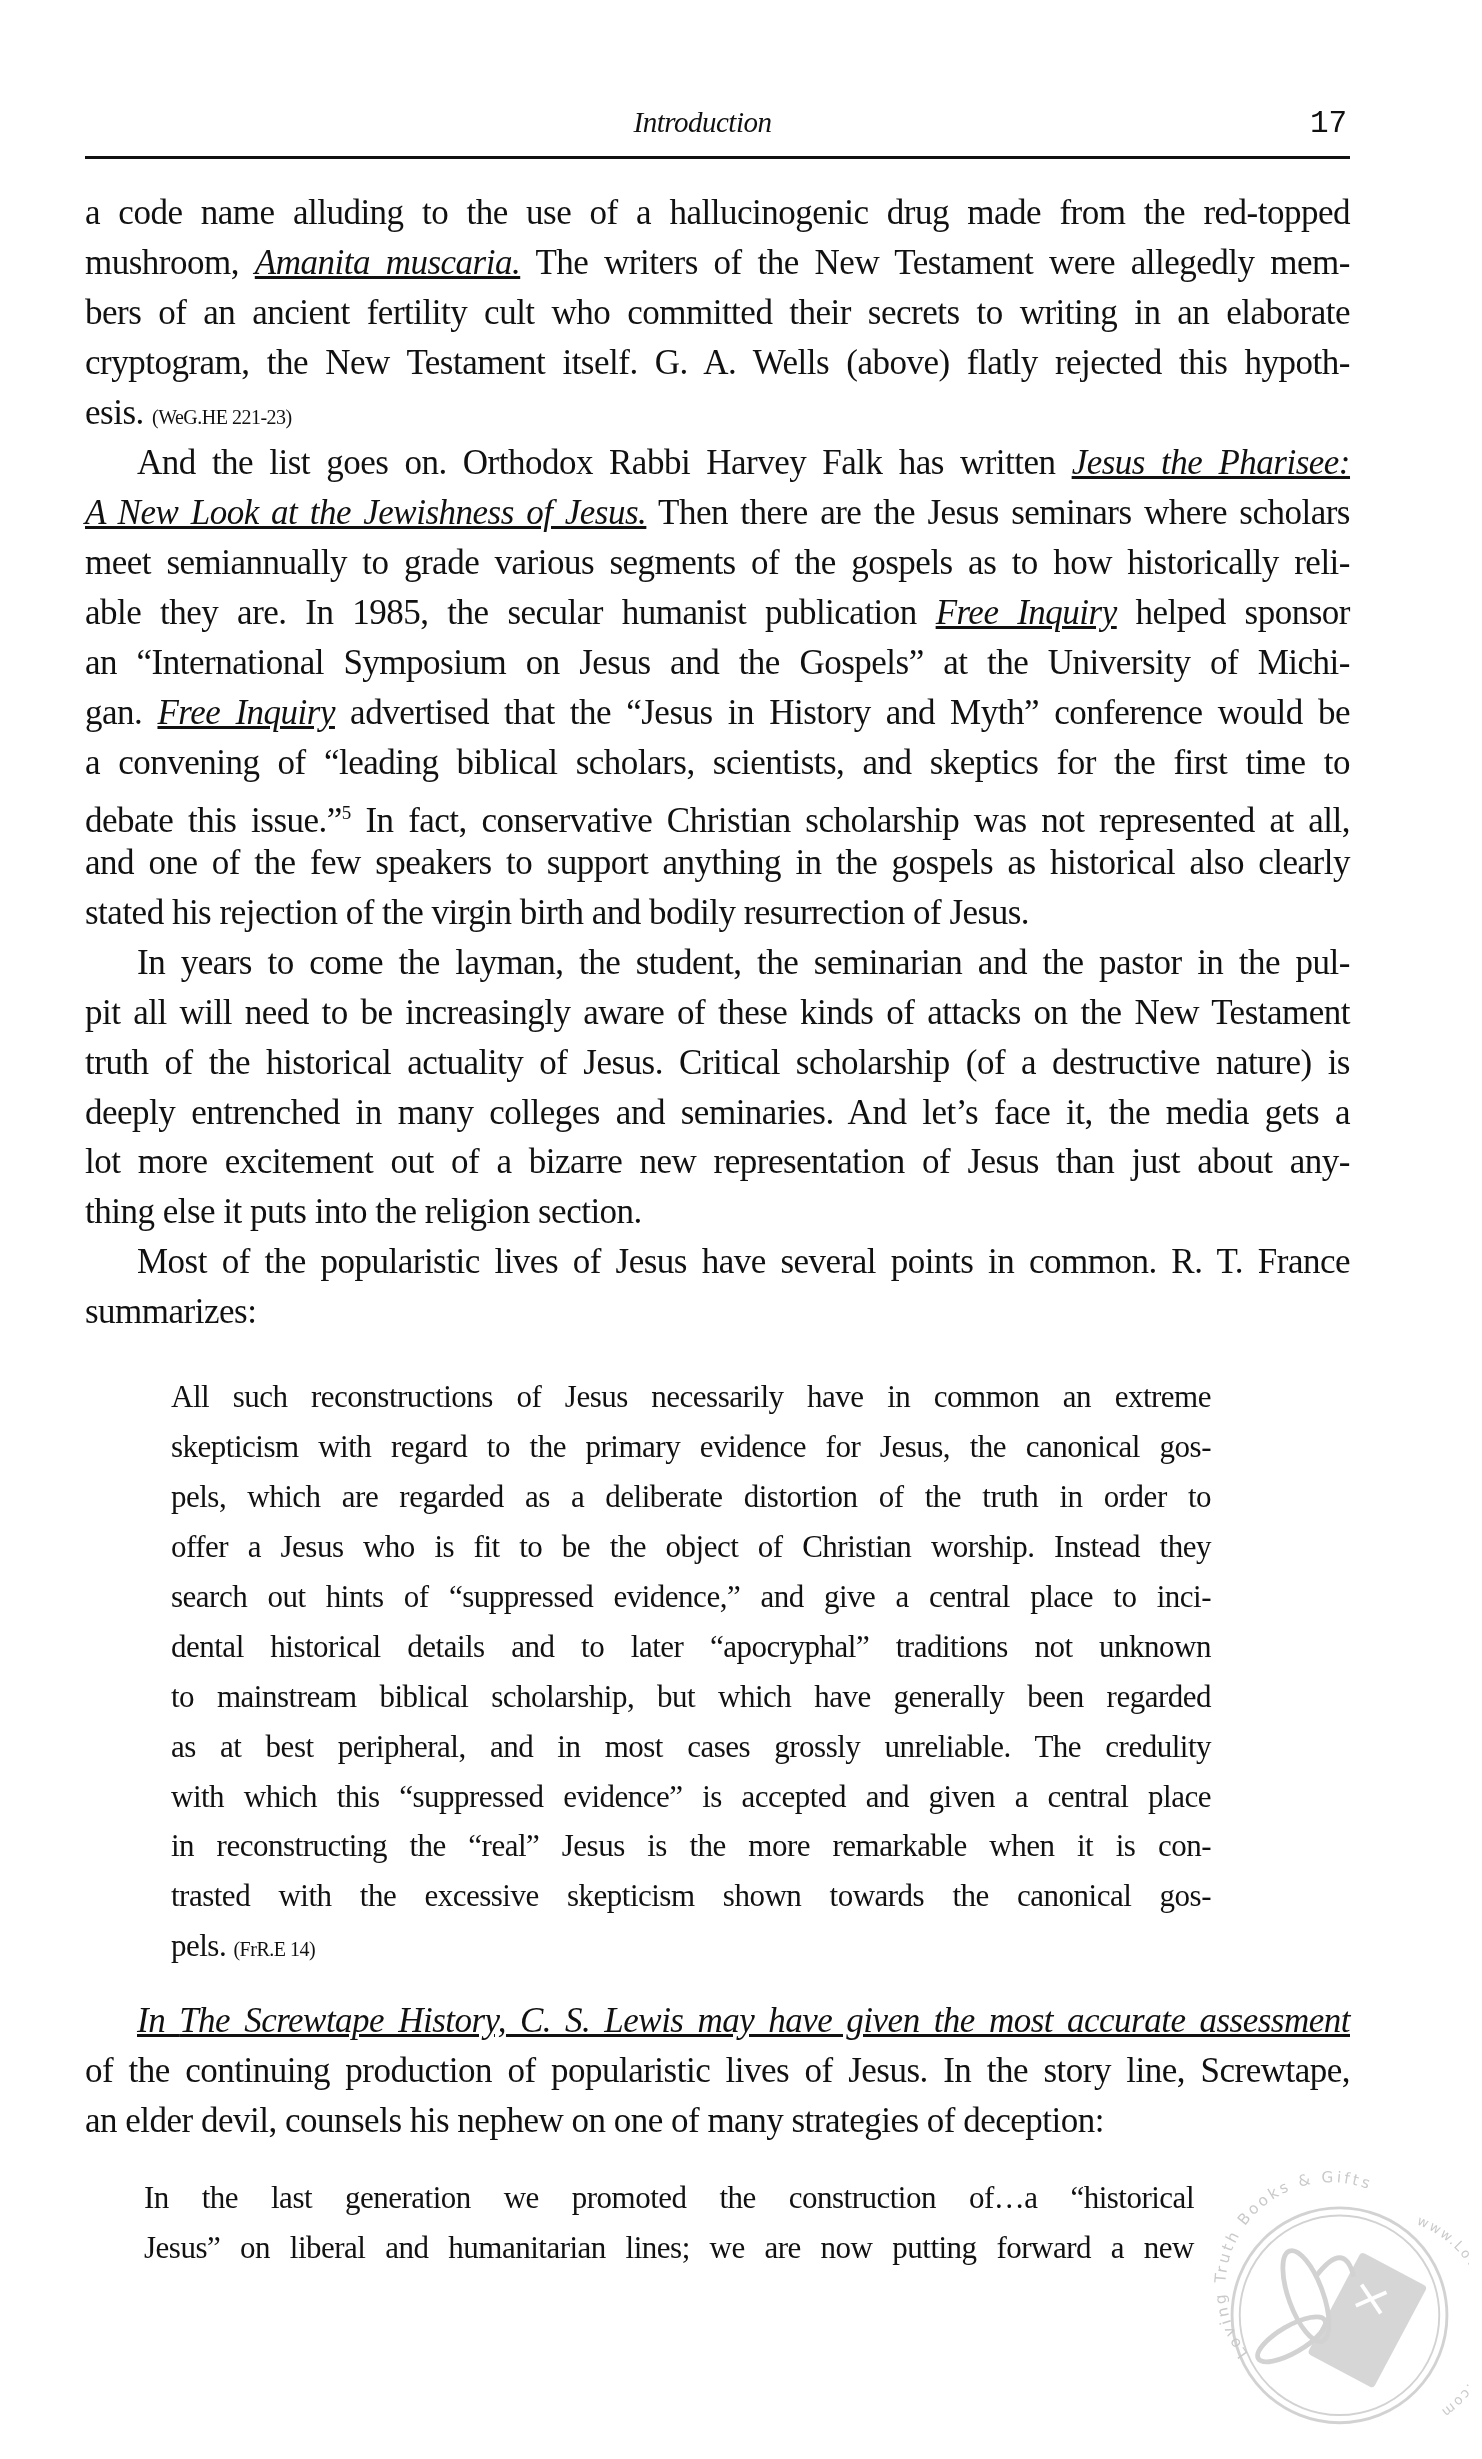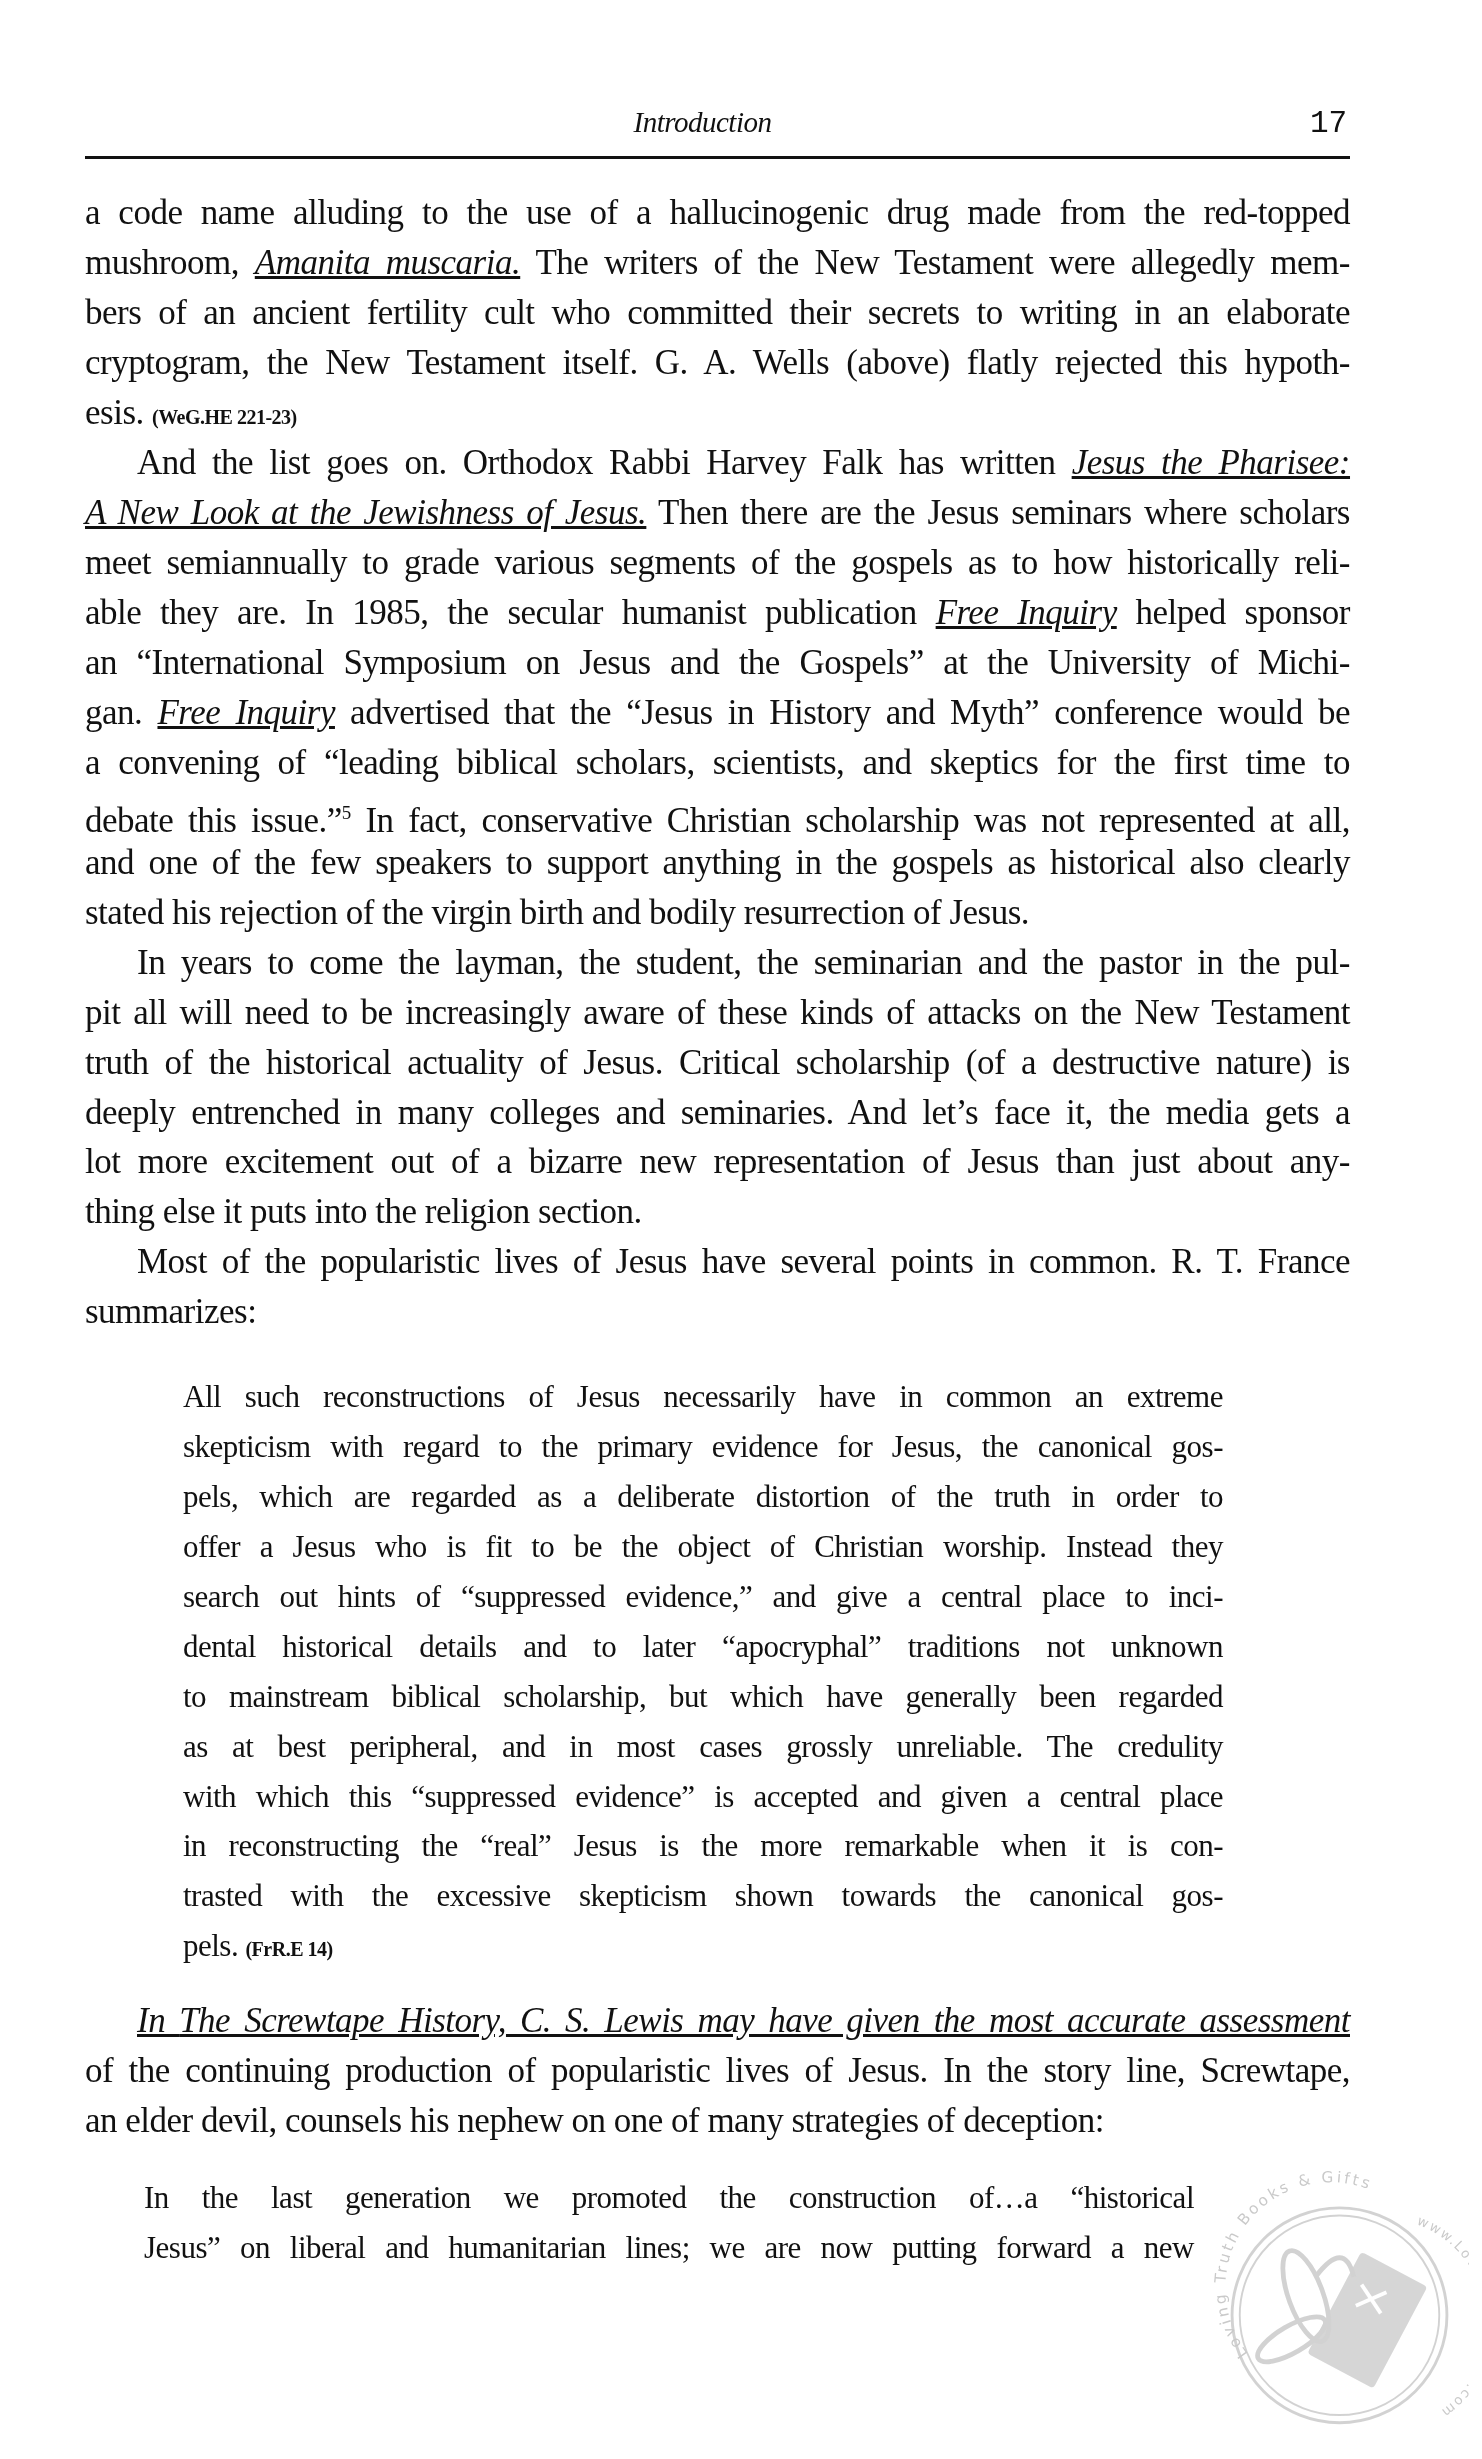--- a/index.html
+++ b/index.html
@@ -6,23 +6,23 @@
   body { width:1482px; height:2459px; position:relative; overflow:hidden;
          font-family:"Liberation Serif", "DejaVu Serif", serif; color:#111; }
   .header-title { position:absolute; left:0; width:1405px; top:106px; text-align:center;
          font-style:italic; font-size:29px; letter-spacing:-0.5px; }
   .page-num { position:absolute; top:106px; left:1310px; font-size:31px;font-family:Liberation Mono, monospace; }
   .rule { position:absolute; left:85px; top:156px; width:1265px; height:2.9px; background:#111; }
   .line { position:absolute; left:85px; width:1265px; white-space:nowrap; font-size:35px;
           line-height:50px; height:50px; letter-spacing:-0.5px; }
   .line.just { text-align:justify; text-align-last:justify; }
   .indent { padding-left:52px; box-sizing:border-box; }
-  .q { left:183px; width:1040px; font-size:31px; letter-spacing:-0.5px; }
+  .q { left:171px; width:1040px; font-size:31px; letter-spacing:-0.5px; }
   .q2 { left:144px; width:1050px; font-size:31px; letter-spacing:-0.5px; }
-  .cite { font-size:20px; letter-spacing:-0.5px;font-weight:bold; }
+  .cite { font-size:20px; letter-spacing:-0.5px; }
   .ital { font-style:italic;text-decoration:underline; }
   sup { font-size:19px; }
   .watermark { position:absolute; left:1210px; top:2171px; width:259px; height:279px; opacity:0.75; }
 </style>
 </head>
 <body>
 
 <div>
   <div class="header-title">Introduction</div>
   <div class="page-num">17</div>

